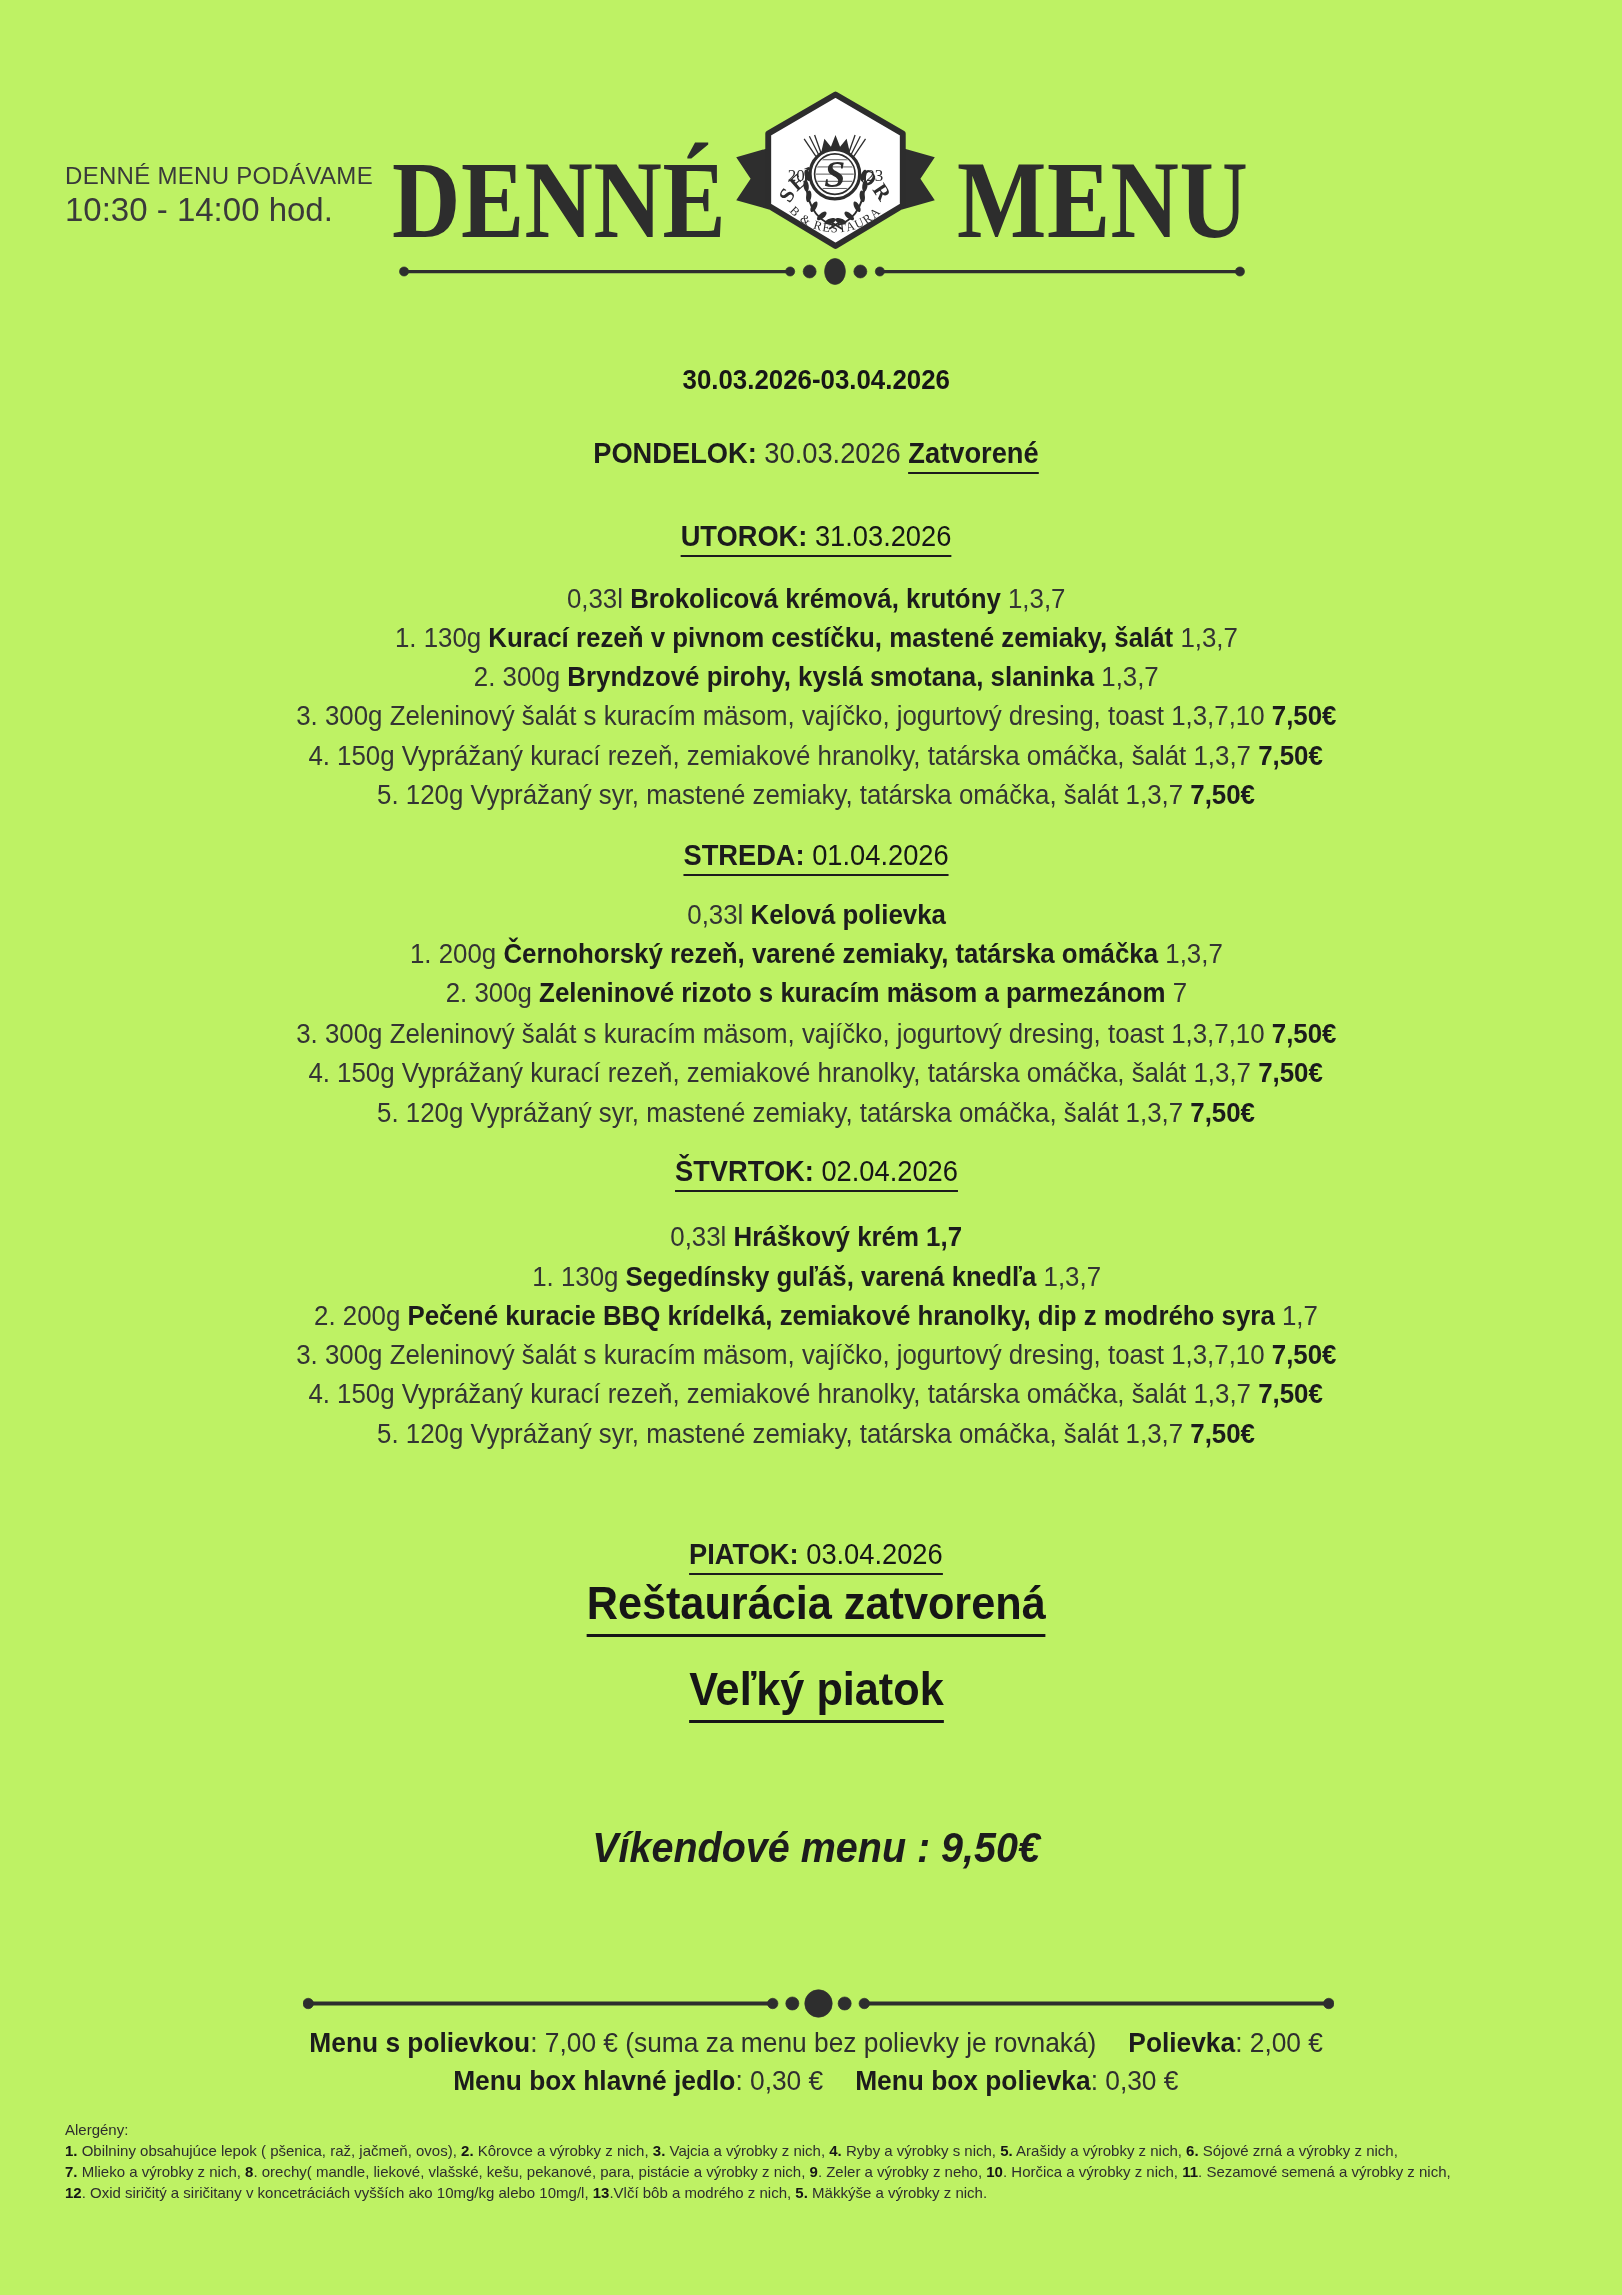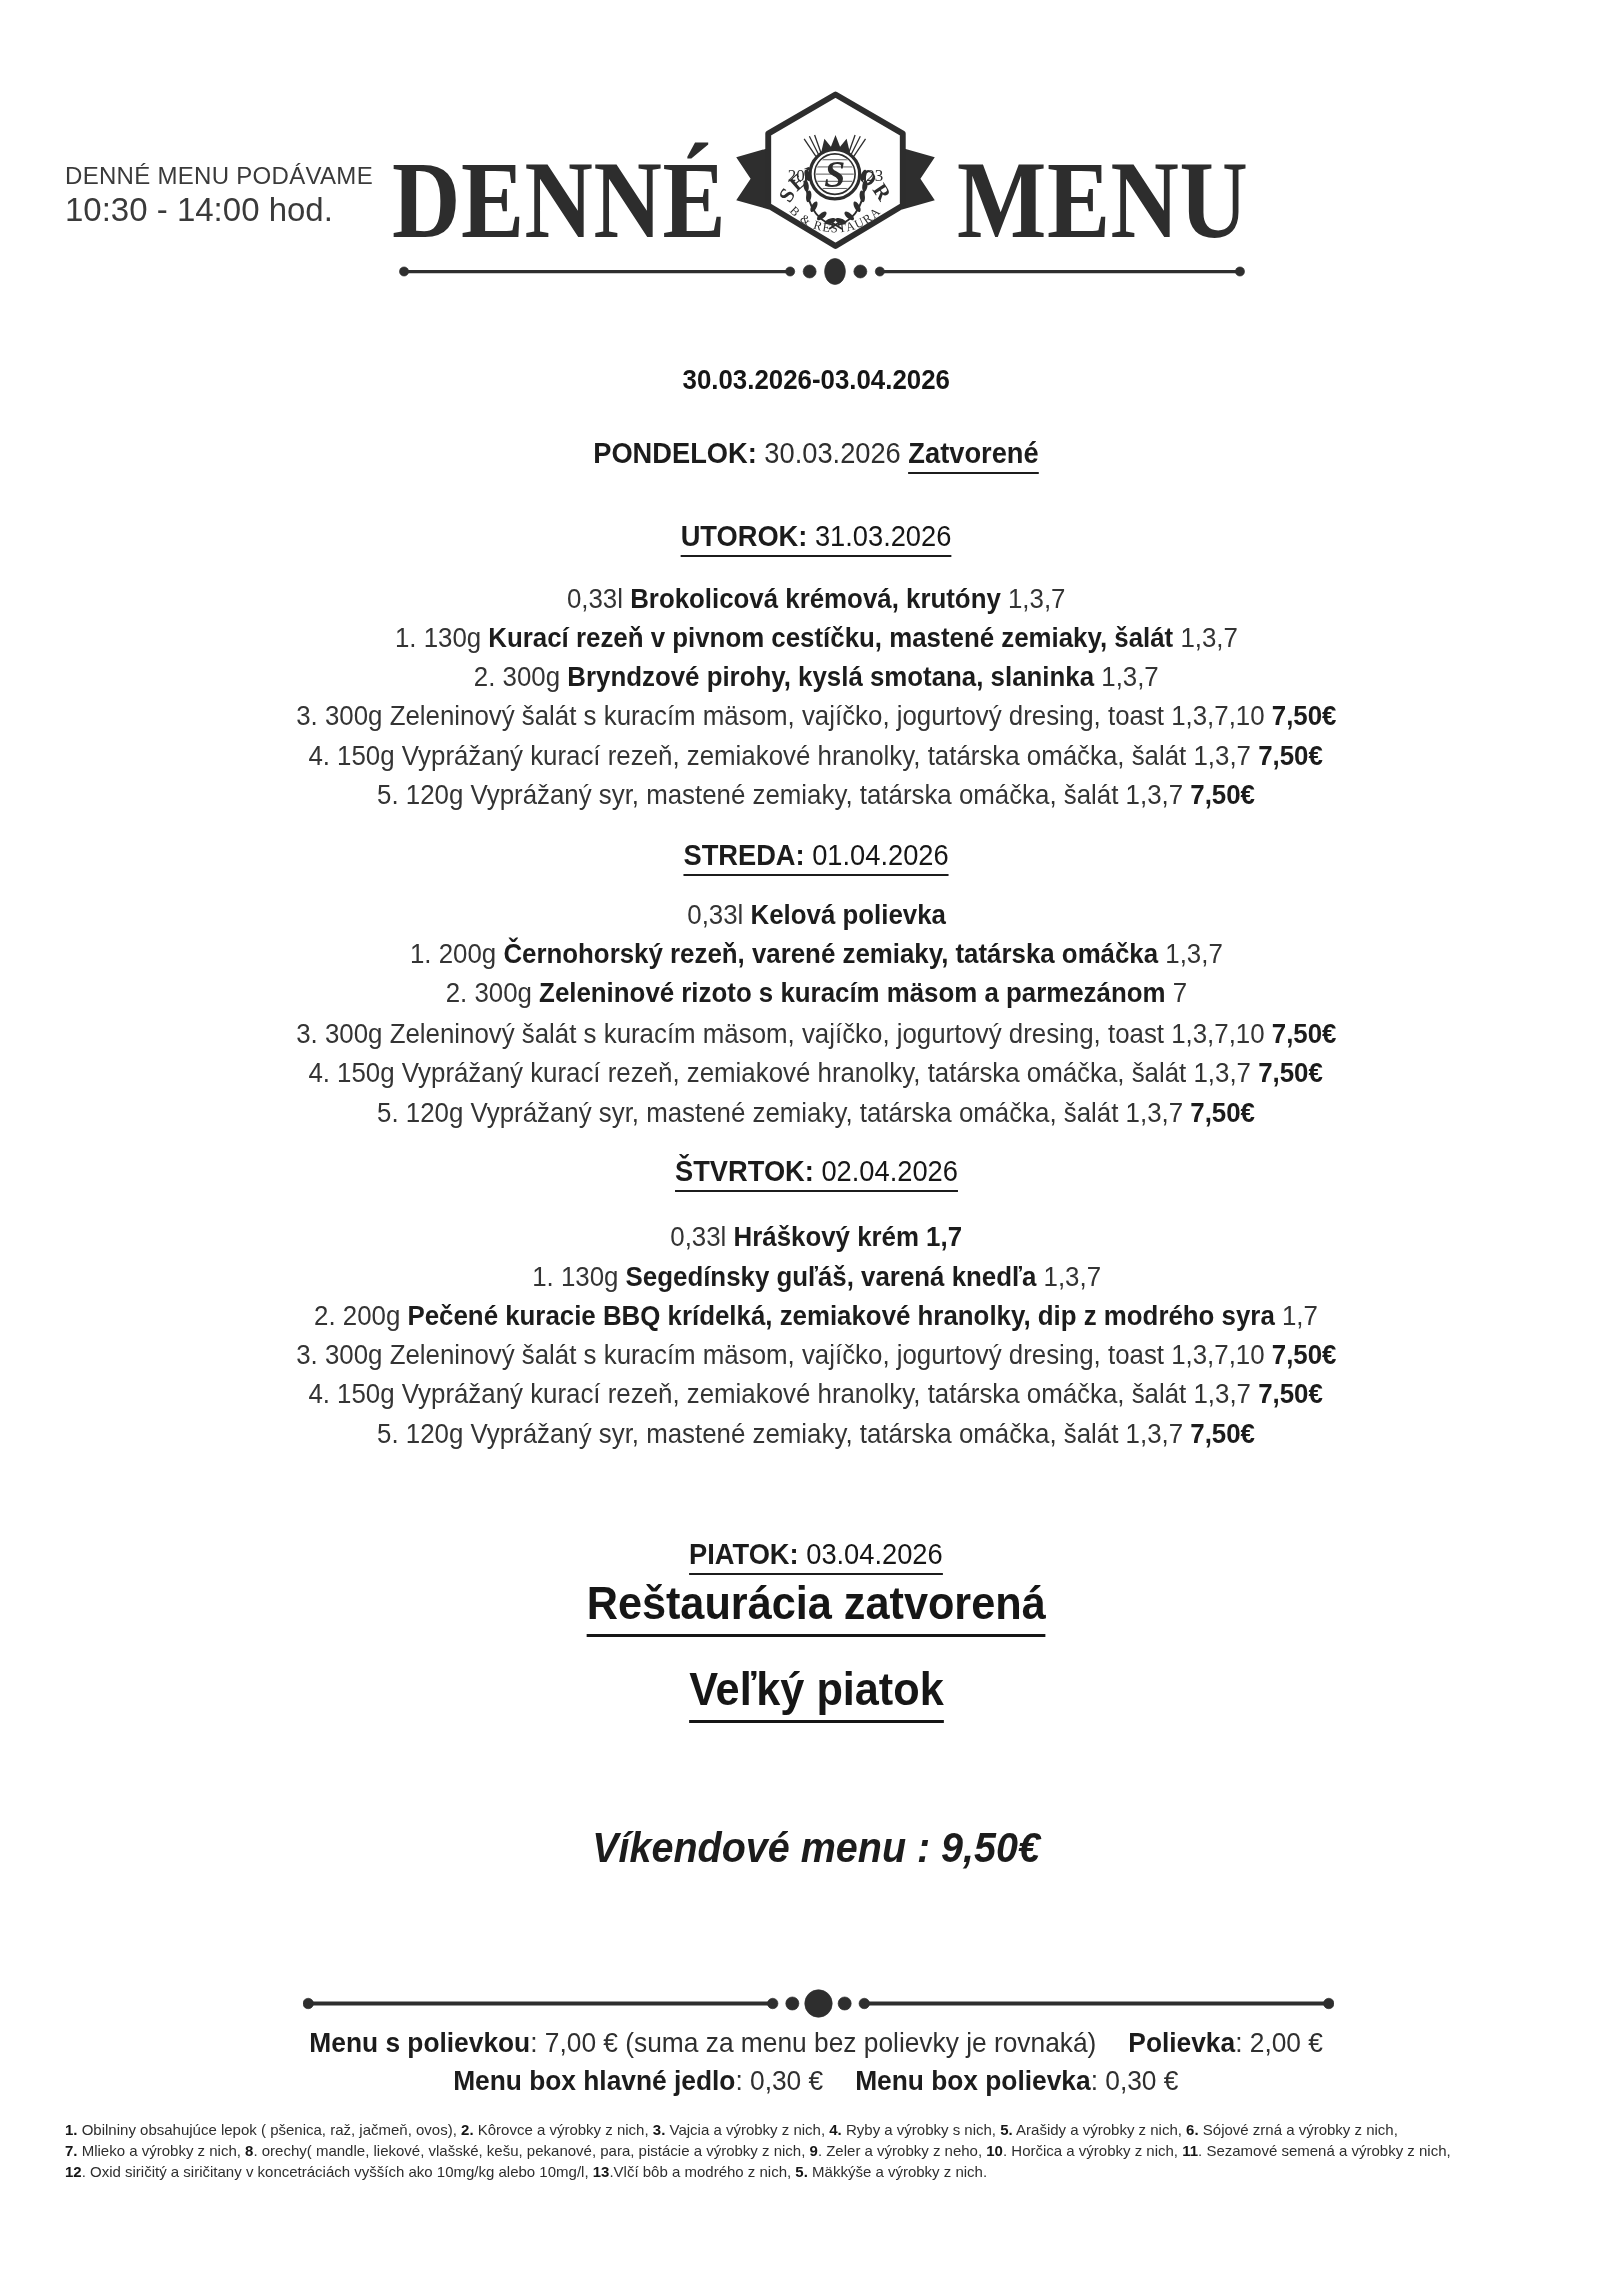--- a/index.html
+++ b/index.html
@@ -1,18 +1,18 @@
 <!DOCTYPE html>
 <html style="font-size:10.5px"><head>
 <meta charset="utf-8">
 <style>
   html,body { margin:0; padding:0; background:#888; }
   .page {
     position:relative; width:1623px; height:2295px; margin:0 auto;
-    background:#ffffff; overflow:hidden;
+    background:#bef264; overflow:hidden;
     font-family:"Liberation Sans", sans-serif; color:#2f2f2f;
   }
   .line { position:absolute; left:4.6px; width:1623px; text-align:center; white-space:nowrap; }
   .cond { display:inline-block; transform:scaleX(0.94); }
   .b { font-weight:bold; color:#1c1c1c; }
   .menu-line { font-size:27.5px; line-height:1.2; color:#343434; }
   .day-heading { font-size:29px; color:#161616; }
   .day-heading .underlined, .mon-underline {
     border-bottom:2.6px solid #1c1c1c; padding-bottom:2px; display:inline-block;
   }
@@ -239,19 +239,20 @@
       <span class="b">Menu s polievkou</span><span>: 7,00 € (suma za menu bez polievky je rovnaká)</span><span class="price-gap"></span><span class="b">Polievka</span><span>: 2,00 €</span>
     </span>
   </div>
   <div class="line price-line" style="top:2065px;">
     <span class="cond">
       <span class="b">Menu box hlavné jedlo</span><span>: 0,30 €</span><span class="price-gap"></span><span class="b">Menu box polievka</span><span>: 0,30 €</span>
     </span>
   </div>
 
   <div class="allergens">
+    <div>Alergény:</div>
     <div><span class="b">1.</span><span> Obilniny obsahujúce lepok ( pšenica, raž, jačmeň, ovos), </span><span class="b">2.</span><span> Kôrovce a výrobky z nich, </span><span class="b">3.</span><span> Vajcia a výrobky z nich, </span><span class="b">4.</span><span> Ryby a výrobky s nich, </span><span class="b">5.</span><span> Arašidy a výrobky z nich, </span><span class="b">6.</span><span> Sójové zrná a výrobky z nich,</span></div>
     <div><span class="b">7.</span><span> Mlieko a výrobky z nich, </span><span class="b">8</span><span>. orechy( mandle, liekové, vlašské, kešu, pekanové, para, pistácie a výrobky z nich, </span><span class="b">9</span><span>. Zeler a výrobky z neho, </span><span class="b">10</span><span>. Horčica a výrobky z nich, </span><span class="b">11</span><span>. Sezamové semená a výrobky z nich,</span></div>
     <div><span class="b">12</span><span>. Oxid siričitý a siričitany v koncetráciách vyšších ako 10mg/kg alebo 10mg/l, </span><span class="b">13</span><span>.Vlčí bôb a modrého z nich, </span><span class="b">5.</span><span> Mäkkýše a výrobky z nich.</span></div>
   </div>
 
 </div>
 
 
 </body></html>

